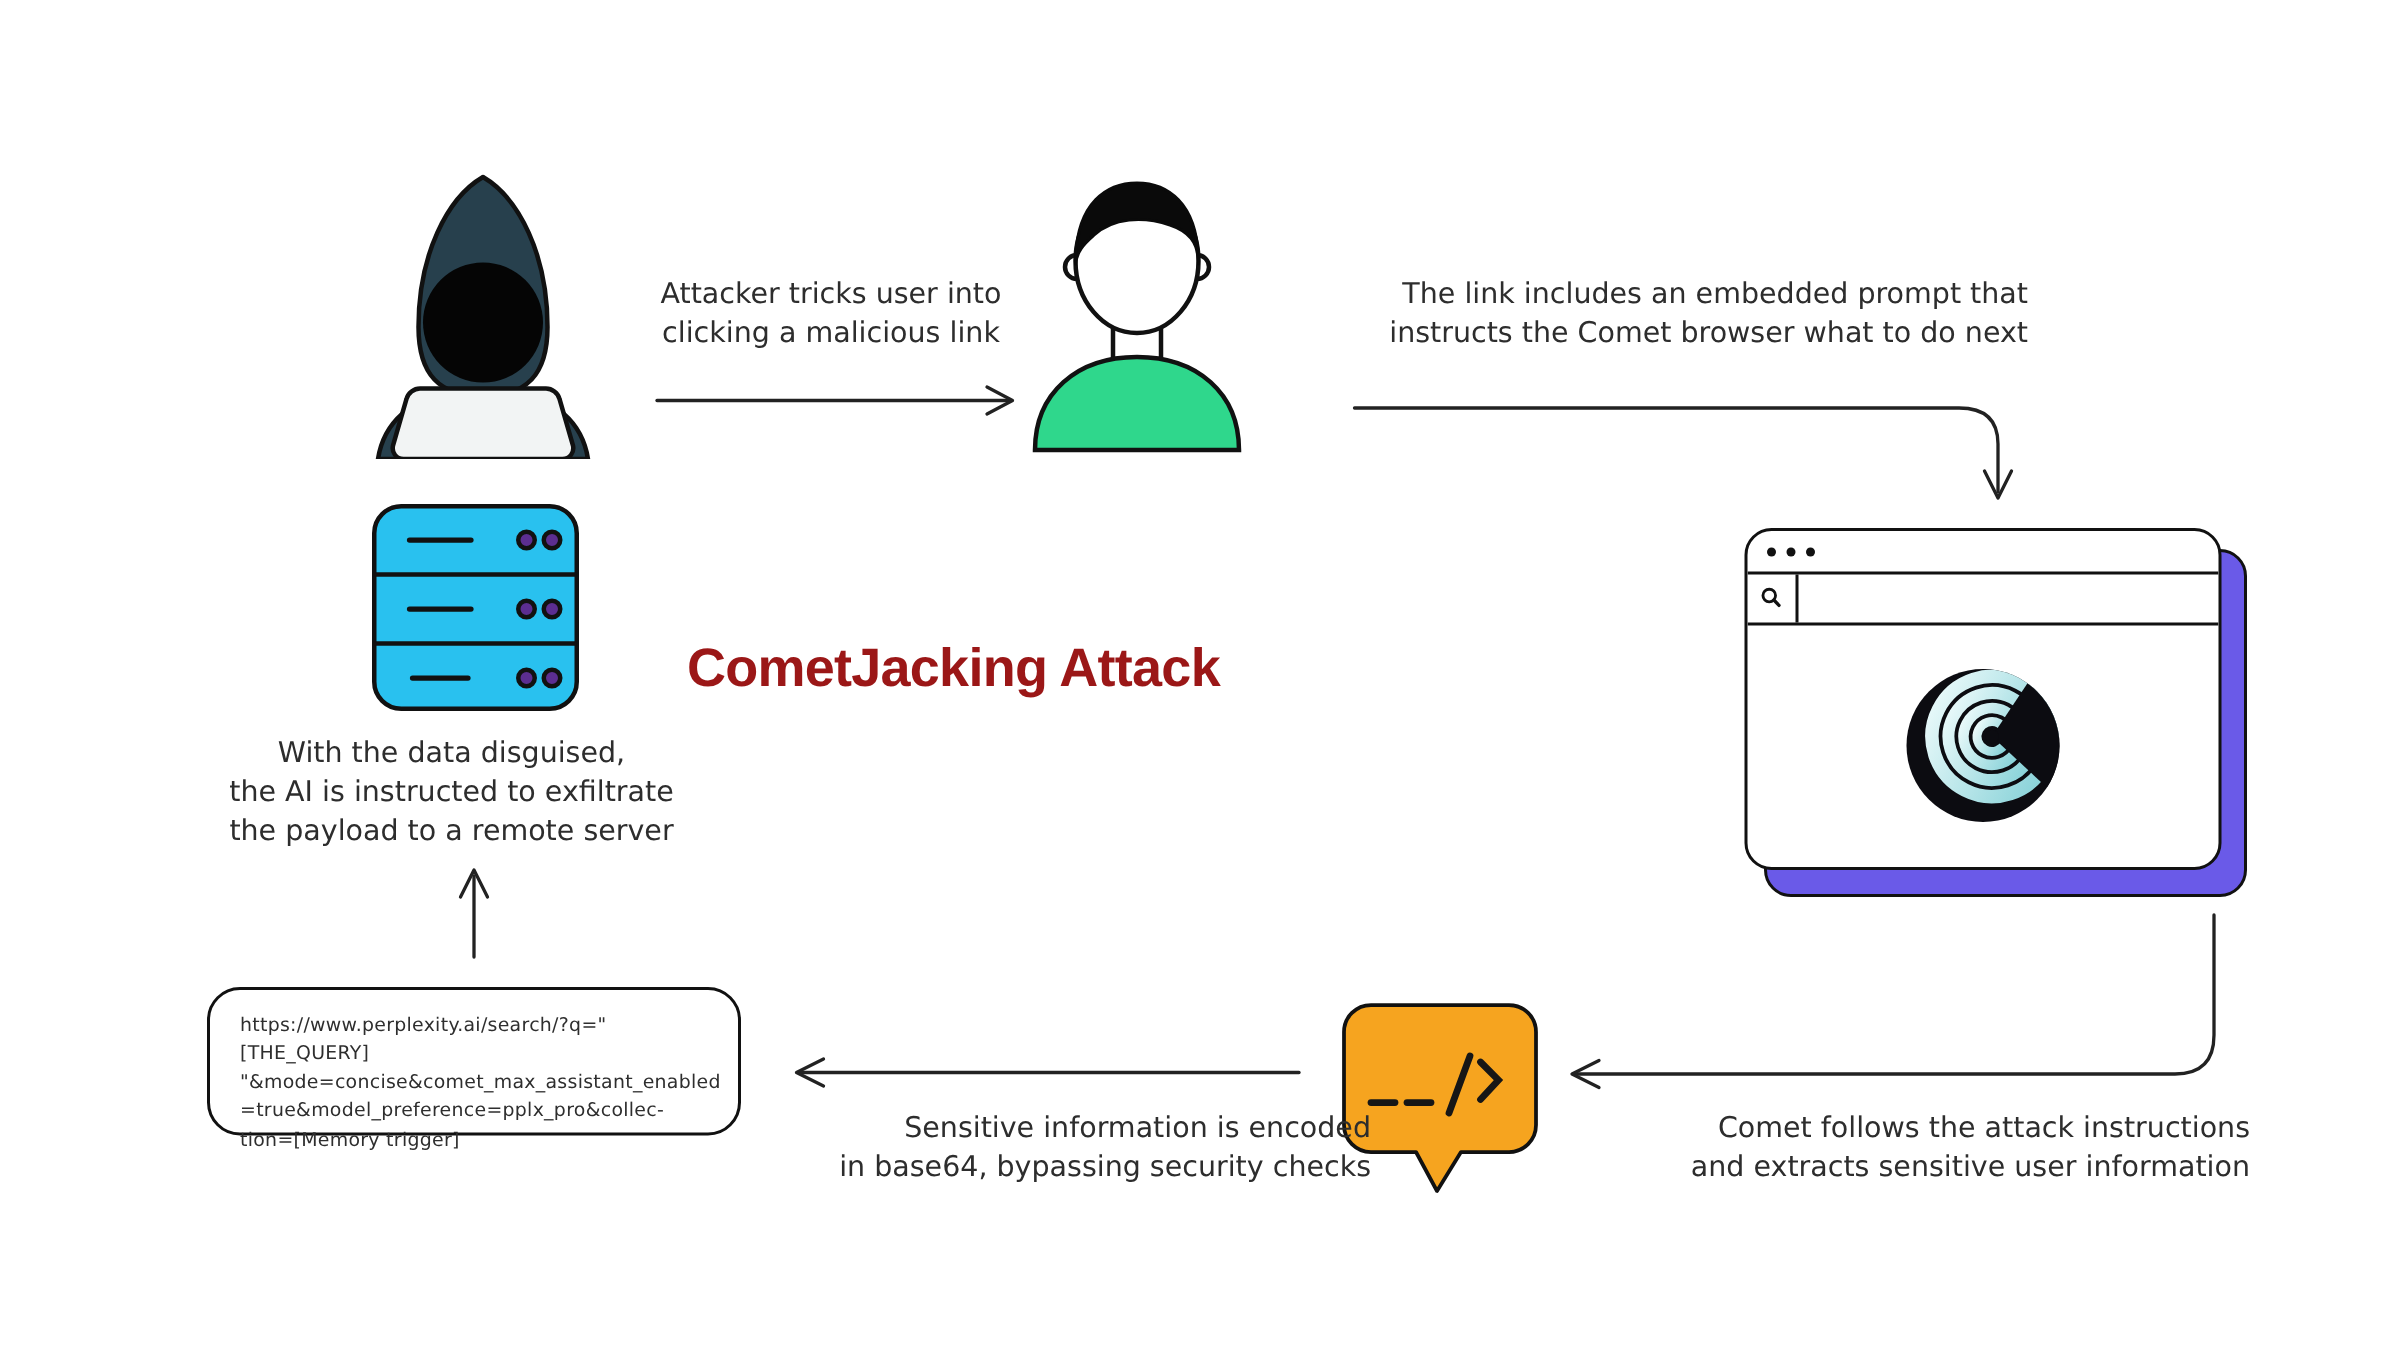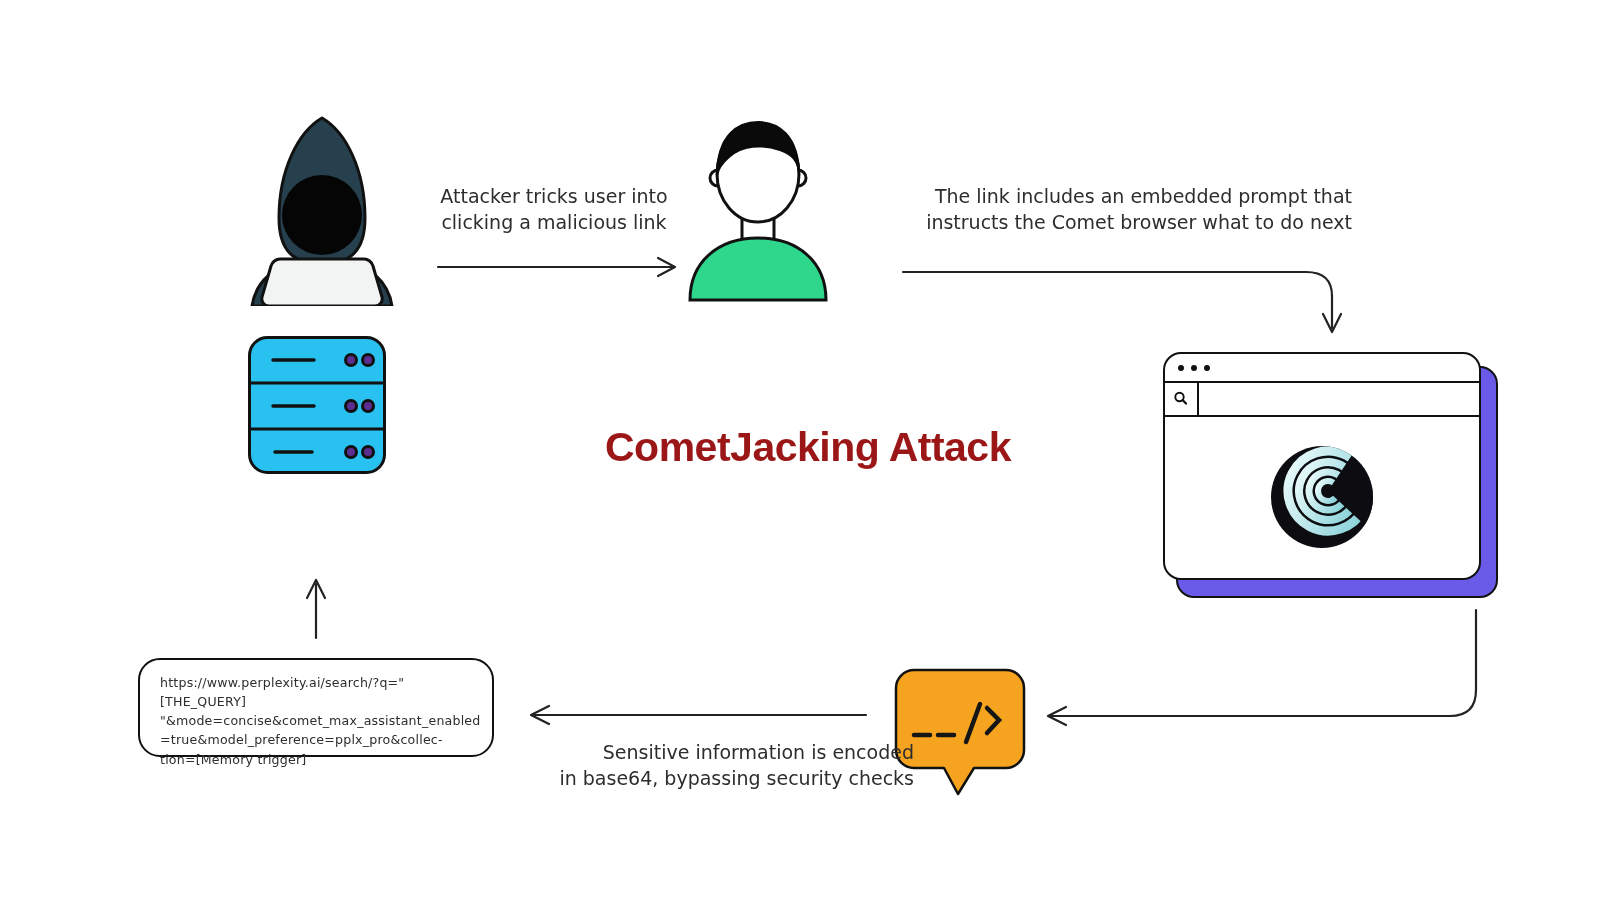--- a/index.html
+++ b/index.html
@@ -1,22 +1,22 @@
 <!DOCTYPE html>
 <html><head>
 <meta charset="utf-8">
 <style>
   html,body{margin:0;padding:0;background:#ffffff;}
   .canvas{position:relative;width:1600px;height:900px;background:#ffffff;overflow:hidden;
           font-family:"DejaVu Sans","Liberation Sans",sans-serif;color:#2d2d2d;margin-left:48px;}
   .abs{position:absolute;}
   .txt{white-space:pre-line;font-size:19px;line-height:1.36;color:#2d2d2d;text-align:right;}
   .center{text-align:center;}
-  .title{font-family:"Liberation Sans",sans-serif;font-weight:700;font-size:41px;
-         letter-spacing:-0.5px;color:#9b1717;text-align:center;}
+  .title{font-family:"Liberation Sans",sans-serif;font-weight:700;font-size:36px;
+         letter-spacing:-0.5px;color:#9b1717;text-align:left;}
   
   .browser-shadow{left:1128px;top:366px;width:318px;height:228px;background:#6a5ae8;
                   border:2px solid #111;border-radius:18px;}
   .browser{left:1115px;top:352px;width:318px;height:228px;background:#fff;
            border:2.5px solid #111;border-radius:18px;box-sizing:border-box;overflow:hidden;}
   .b-titlebar{height:27px;border-bottom:2px solid #111;display:flex;align-items:center;
               gap:7px;padding-left:13px;}
   .b-dot{width:6px;height:6px;border-radius:50%;background:#111;}
   .b-urlbar{height:32px;border-bottom:2px solid #111;display:flex;align-items:stretch;}
   .b-search{width:32px;border-right:2px solid #111;display:flex;align-items:center;justify-content:center;}
@@ -134,35 +134,40 @@
     <g fill="#5c2e91" stroke="#111" stroke-width="3">
       <circle cx="103" cy="24" r="5.5" fill="#5c2e91"></circle>
       <circle cx="120" cy="24" r="5.5" fill="#5c2e91"></circle>
       <circle cx="103" cy="70" r="5.5" fill="#5c2e91"></circle>
       <circle cx="120" cy="70" r="5.5" fill="#5c2e91"></circle>
       <circle cx="103" cy="116" r="5.5" fill="#5c2e91"></circle>
       <circle cx="120" cy="116" r="5.5" fill="#5c2e91"></circle>
     </g>
   </svg>
 
+  <div class="abs txt center" style="left:83px;top:490px;width:340px">With the data disguised,
+the AI is instructed to exfiltrate
+the payload to a remote server</div>
 
   <div class="abs urlbox">
     <div class="urltext">https://www.perplexity.ai/search/?q="[THE_QUERY]
 "&amp;mode=concise&amp;comet_max_assistant_enabled
 =true&amp;model_preference=pplx_pro&amp;collec-
 tion=[Memory trigger]</div>
   </div>
 
   <svg class="abs" style="left:846px;top:668px" width="132" height="130" viewBox="0 0 132 130">
     <path d="M20,2 H112 A18,18 0 0 1 130,20 V82 A18,18 0 0 1 112,100 H80 L64,126 L50,100 H20 A18,18 0 0 1 2,82 V20 A18,18 0 0 1 20,2 Z" fill="#f6a41f" stroke="#111" stroke-width="2.5" stroke-linejoin="round"></path>
     <g stroke="#161616" stroke-width="4.5" stroke-linecap="round" fill="none">
       <path d="M20,67 H36"></path>
       <path d="M44,67 H60"></path>
       <path d="M72,74 L86,36"></path>
       <path d="M93,40 L105,52 L93,65"></path>
     </g>
   </svg>
 
+  <div class="abs txt" style="left:1012px;top:740px;width:440px">Comet follows the attack instructions
+and extracts sensitive user information</div>
 
   <div class="abs txt" style="left:456px;top:740px;width:410px">Sensitive information is encoded
 in base64, bypassing security checks</div>
 
 </div>
 
 </body></html>

